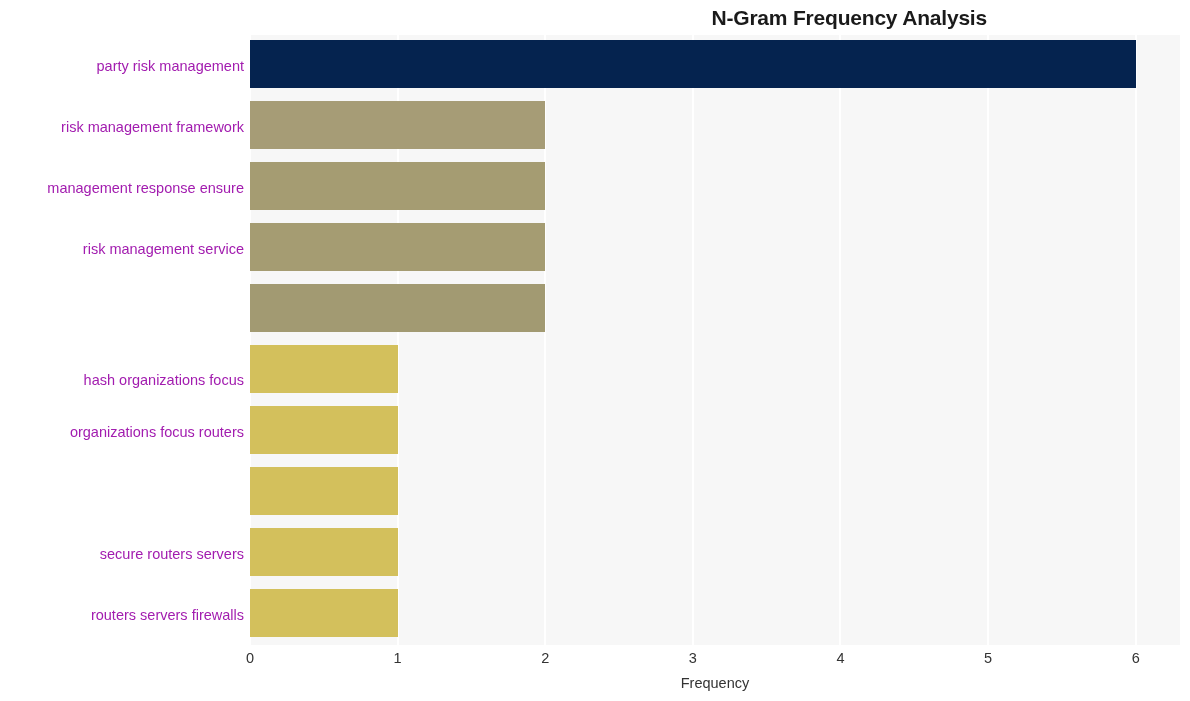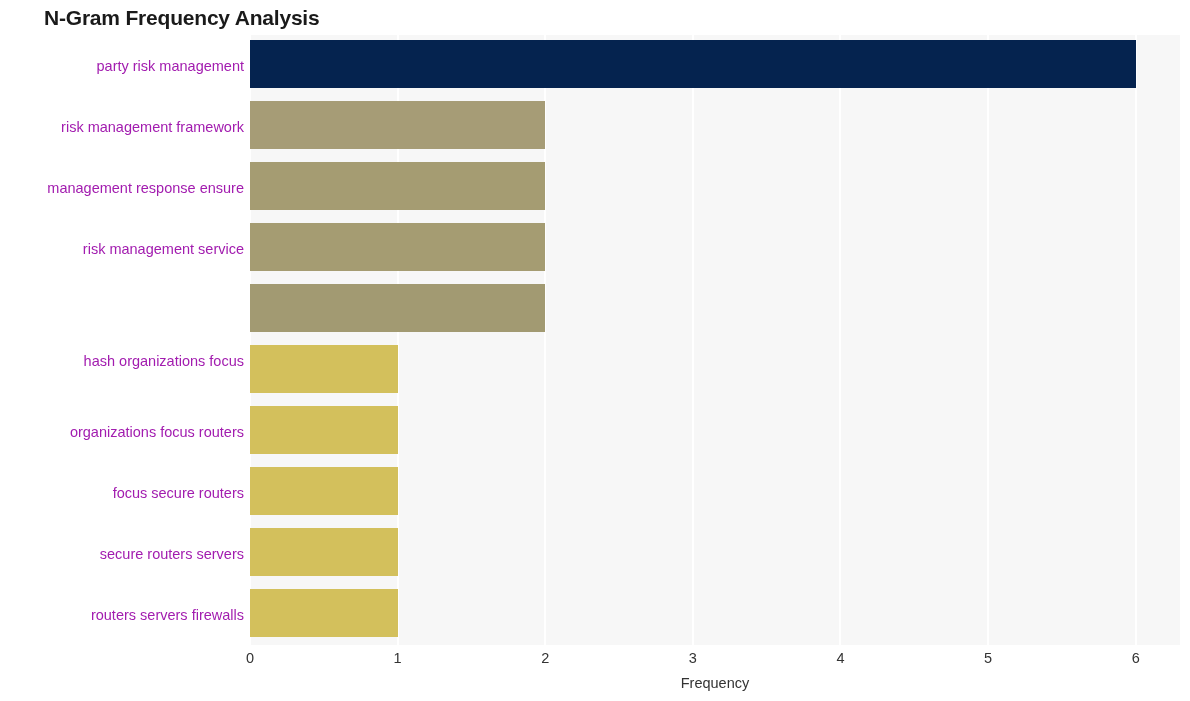--- a/index.html
+++ b/index.html
@@ -17,26 +17,25 @@
     position: relative;
     width: 1190px;
     height: 701px;
     background: #ffffff;
   }
   .chart-title {
     position: absolute;
     left: 0;
     top: 6px;
     width: 987px;
-    text-align: left;
+    text-align: right;
     font-size: 21px;
     font-weight: bold;
     color: #1a1a1a;
     letter-spacing: -0.2px;
-    margin-left: 44px;
   }
   
   .plot-area {
     position: absolute;
     left: 250px;
     top: 35px;
     width: 930px;
     height: 610px;
     background: #f7f7f7;
   }
@@ -158,23 +157,22 @@
           <div class="bar" title="routers servers firewalls: 1" style="width: 147.619px; background: rgb(211, 192, 92);"></div>
         </div>
       </div>
   </div>
 
   <div class="ylabels">
       <div class="ylabel" style="top: 21.5px;">party risk management</div>
       <div class="ylabel" style="top: 82.5px;">risk management framework</div>
       <div class="ylabel" style="top: 143.5px;">management response ensure</div>
       <div class="ylabel" style="top: 204.5px;">risk management service</div>
-      <div class="ylabel" style="top: 317px;">hash organizations focus</div>
+      <div class="ylabel" style="top: 336px;">hash organizations focus</div>
       <div class="ylabel" style="top: 387.5px;">organizations focus routers</div>
-      <div class="ylabel" style="top: 448.5px;">focus secure routers</div>
       <div class="ylabel" style="top: 509.5px;">secure routers servers</div>
       <div class="ylabel" style="top: 570.5px;">routers servers firewalls</div>
     </div>
 
   <div class="xticks">
       <div class="xtick" style="left: 0px;">0</div>
       <div class="xtick" style="left: 147.619px;">1</div>
       <div class="xtick" style="left: 295.238px;">2</div>
       <div class="xtick" style="left: 442.857px;">3</div>
       <div class="xtick" style="left: 590.476px;">4</div>

